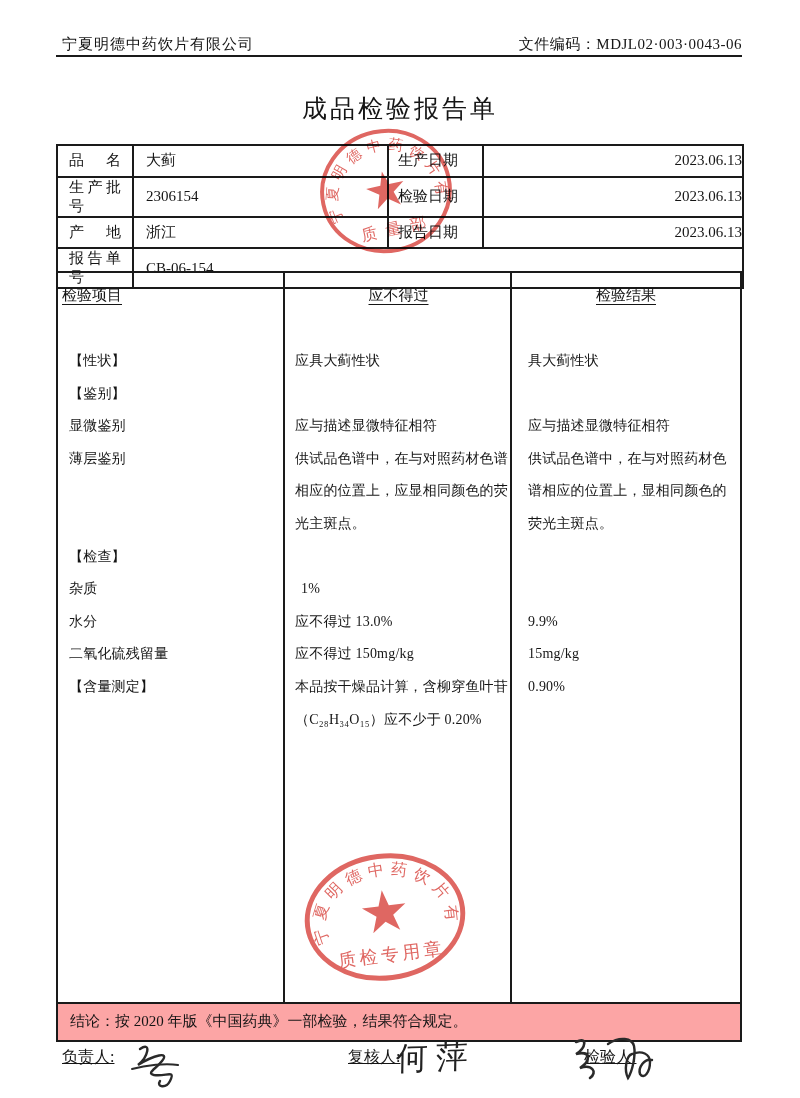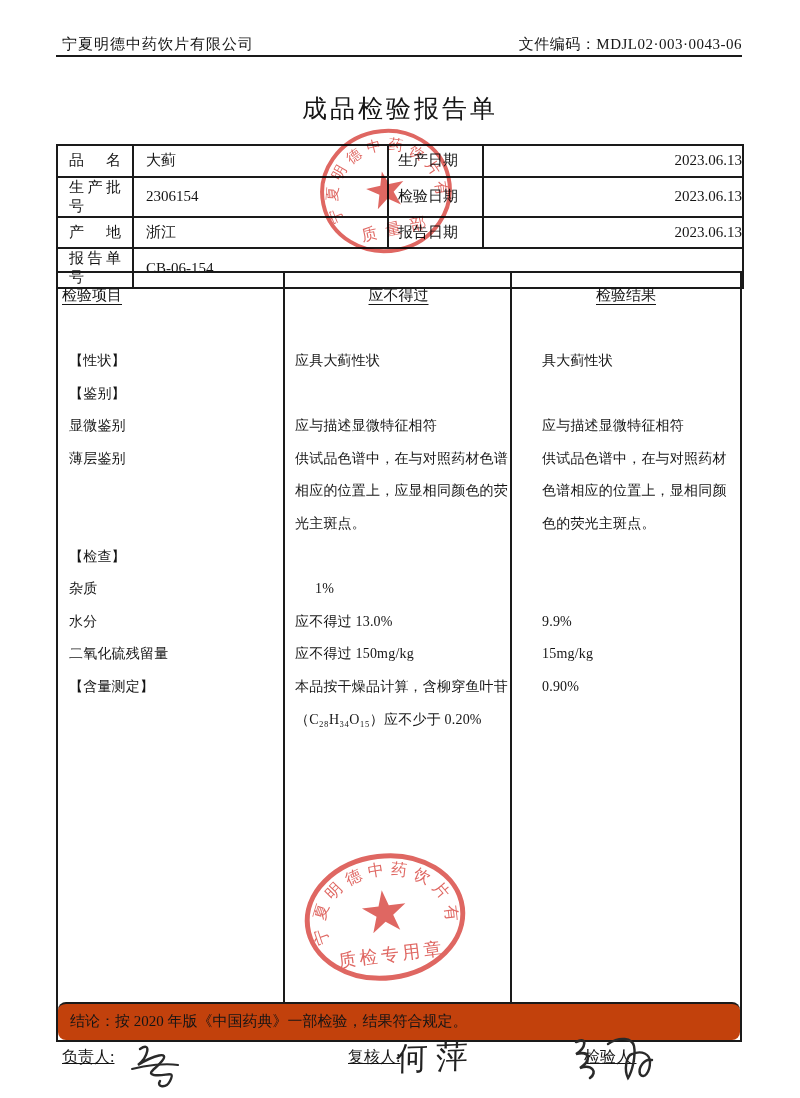--- a/index.html
+++ b/index.html
@@ -29,23 +29,23 @@
   .spec .vdiv{position:absolute;top:0;width:2px;height:729px;background:#1a1a1a;}
   .spec .d1{left:225px;} .spec .d2{left:452px;}
   .spec-header{display:flex;height:72px;padding-top:13px;box-sizing:border-box;font-size:15px;}
   .spec-header .h1{width:227px;padding-left:4px;box-sizing:border-box;}
   .spec-header .h2{width:227px;text-align:center;}
   .spec-header .h3{flex:1;text-align:center;}
   .spec-header span{text-decoration:underline;text-underline-offset:4px;}
   .srow{display:flex;font-size:14px;line-height:32.6px;letter-spacing:.2px;}
   .srow .c1{width:227px;min-height:32.6px;padding-left:11px;box-sizing:border-box;}
   .srow .c2{width:227px;padding:0 3px 0 10px;box-sizing:border-box;}
-  .srow .c3{flex:1;padding-left:10px;box-sizing:border-box;margin-left:20px;}
+  .srow .c3{flex:1;padding-left:16px;box-sizing:border-box;}
   .conclusion{position:absolute;left:0;right:0;bottom:0;height:36px;border-top:2px solid #1a1a1a;
-              font-size:15px;line-height:35px;padding-left:12px;background:#c2410c;border-radius:8px;}
+              font-size:15px;line-height:35px;padding-left:12px;background:#fca5a5;}
 
   
   .stamp{position:absolute;mix-blend-mode:multiply;opacity:.82;z-index:5;}
   .stamp-top{left:310px;top:120px;transform:rotate(-12deg);}
   .stamp-bottom{left:288px;top:836px;transform:rotate(-7deg);}
 
   
   .sig-label{position:absolute;top:1047px;font-size:16px;text-decoration:underline;}
   .sl1{left:62px;} .sl2{left:348px;} .sl3{left:584px;}
   .sig-svg{position:absolute;z-index:4;}

